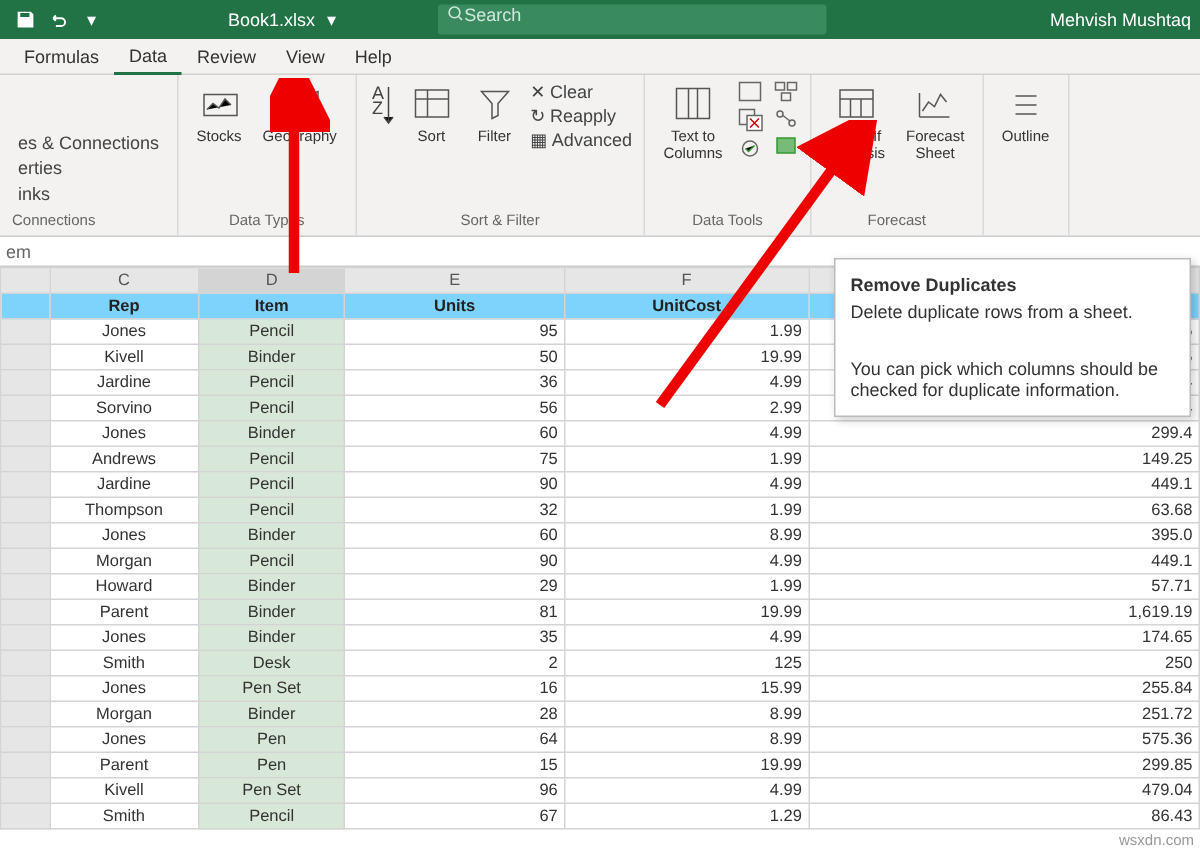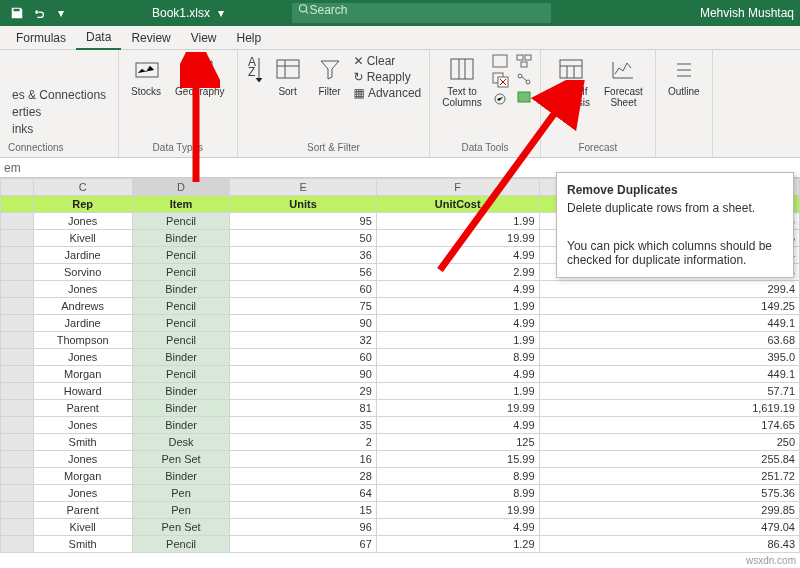--- a/index.html
+++ b/index.html
@@ -23,21 +23,21 @@
 .vbtn span{font-size:10px;text-align:center;color:#333}
 .small-col{display:flex;flex-direction:column;gap:2px;font-size:10px;color:#444}
 .small-col div{display:flex;align-items:center;gap:3px;cursor:pointer}
 .links{display:flex;flex-direction:column;gap:3px;font-size:11px;color:#444;padding:4px}
 .formula-bar{height:20px;background:#fff;border-bottom:1px solid #ccc;display:flex;align-items:center;padding:0 4px;font-size:11px;color:#666}
 .sheet{position:relative}
 table{border-collapse:collapse;width:100%}
 th,td{border:1px solid #d4d4d4;font-size:11px;padding:1px 4px;height:17px;text-align:right;color:#333}
 th{background:#e6e6e6;font-weight:normal;text-align:center;color:#555}
 .rowh{background:#e6e6e6;text-align:center;width:20px}
-.hdr td{background:#bef264;font-weight:bold;text-align:center;color:#222}
+.hdr td{background:#7dd3fc;font-weight:bold;text-align:center;color:#222}
 .itemcol{background:#d8e8d8;text-align:center}
 .repcol{text-align:center}
 .sel-col{background:#d4d4d4}
 .tooltip{position:absolute;left:556px;top:172px;width:238px;background:#fff;border:1px solid #bbb;box-shadow:2px 2px 6px rgba(0,0,0,.2);padding:10px;font-size:11px;color:#333}
 .tooltip b{font-size:12px}
 .arrow1{position:absolute;left:180px;top:52px;pointer-events:none}
 .arrow2{position:absolute;left:430px;top:80px;pointer-events:none}
 .watermark{position:absolute;right:4px;bottom:2px;font-size:10px;color:#999}
 svg{display:block}
 </style>

